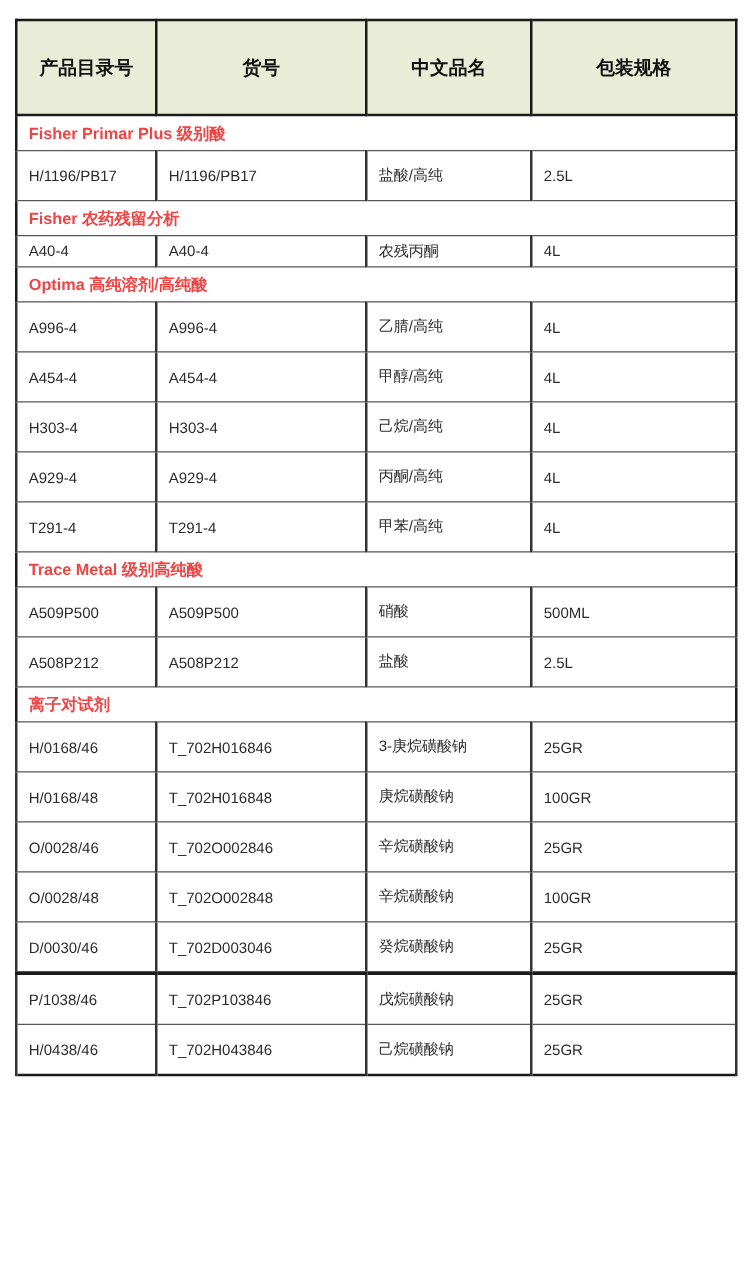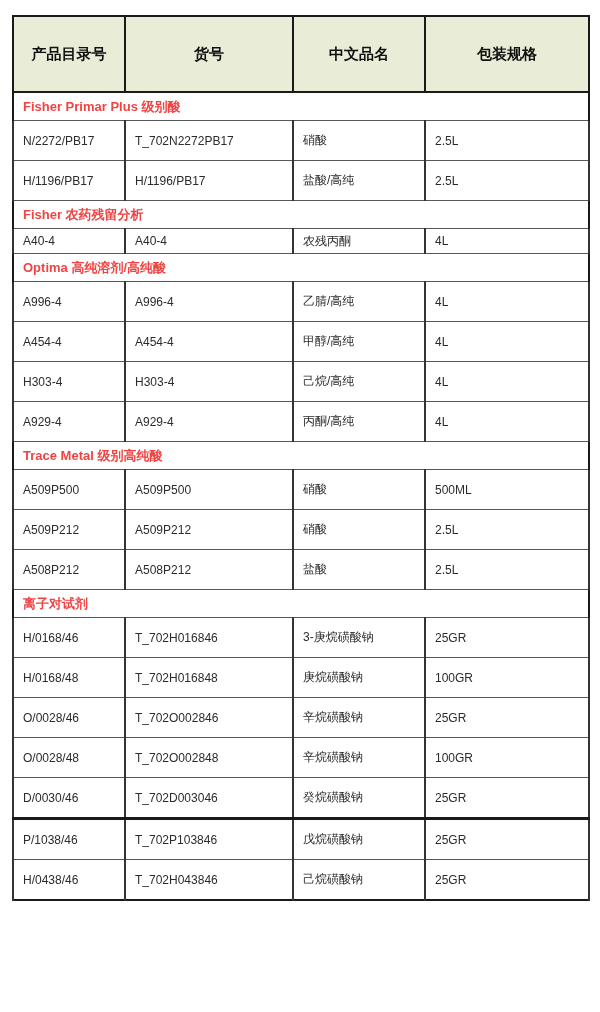--- a/index.html
+++ b/index.html
@@ -93,26 +93,20 @@
         <th>货号</th>
         <th>中文品名</th>
         <th>包装规格</th>
       </tr>
     </thead>
     <tbody id="table-body">
         <tr class="section-row">
           <td colspan="4">Fisher Primar Plus  级别酸</td>
         </tr>
         <tr class="data-row">
-          <td>N/2272/PB17</td>
-          <td>T_702N2272PB17</td>
-          <td>硝酸</td>
-          <td>2.5L</td>
-        </tr>
-        <tr class="data-row">
           <td>H/1196/PB17</td>
           <td>H/1196/PB17</td>
           <td>盐酸/高纯</td>
           <td>2.5L</td>
         </tr>
         <tr class="section-row">
           <td colspan="4">Fisher 农药残留分析</td>
         </tr>
         <tr class="data-row compact">
           <td>A40-4</td>
@@ -140,36 +134,36 @@
           <td>H303-4</td>
           <td>己烷/高纯</td>
           <td>4L</td>
         </tr>
         <tr class="data-row">
           <td>A929-4</td>
           <td>A929-4</td>
           <td>丙酮/高纯</td>
           <td>4L</td>
         </tr>
+        <tr class="data-row">
+          <td>T291-4</td>
+          <td>T291-4</td>
+          <td>甲苯/高纯</td>
+          <td>4L</td>
+        </tr>
         <tr class="section-row">
           <td colspan="4">Trace Metal 级别高纯酸</td>
         </tr>
         <tr class="data-row">
           <td>A509P500</td>
           <td>A509P500</td>
           <td>硝酸</td>
           <td>500ML</td>
         </tr>
         <tr class="data-row">
-          <td>A509P212</td>
-          <td>A509P212</td>
-          <td>硝酸</td>
-          <td>2.5L</td>
-        </tr>
-        <tr class="data-row">
           <td>A508P212</td>
           <td>A508P212</td>
           <td>盐酸</td>
           <td>2.5L</td>
         </tr>
         <tr class="section-row">
           <td colspan="4">离子对试剂</td>
         </tr>
         <tr class="data-row">
           <td>H/0168/46</td>

